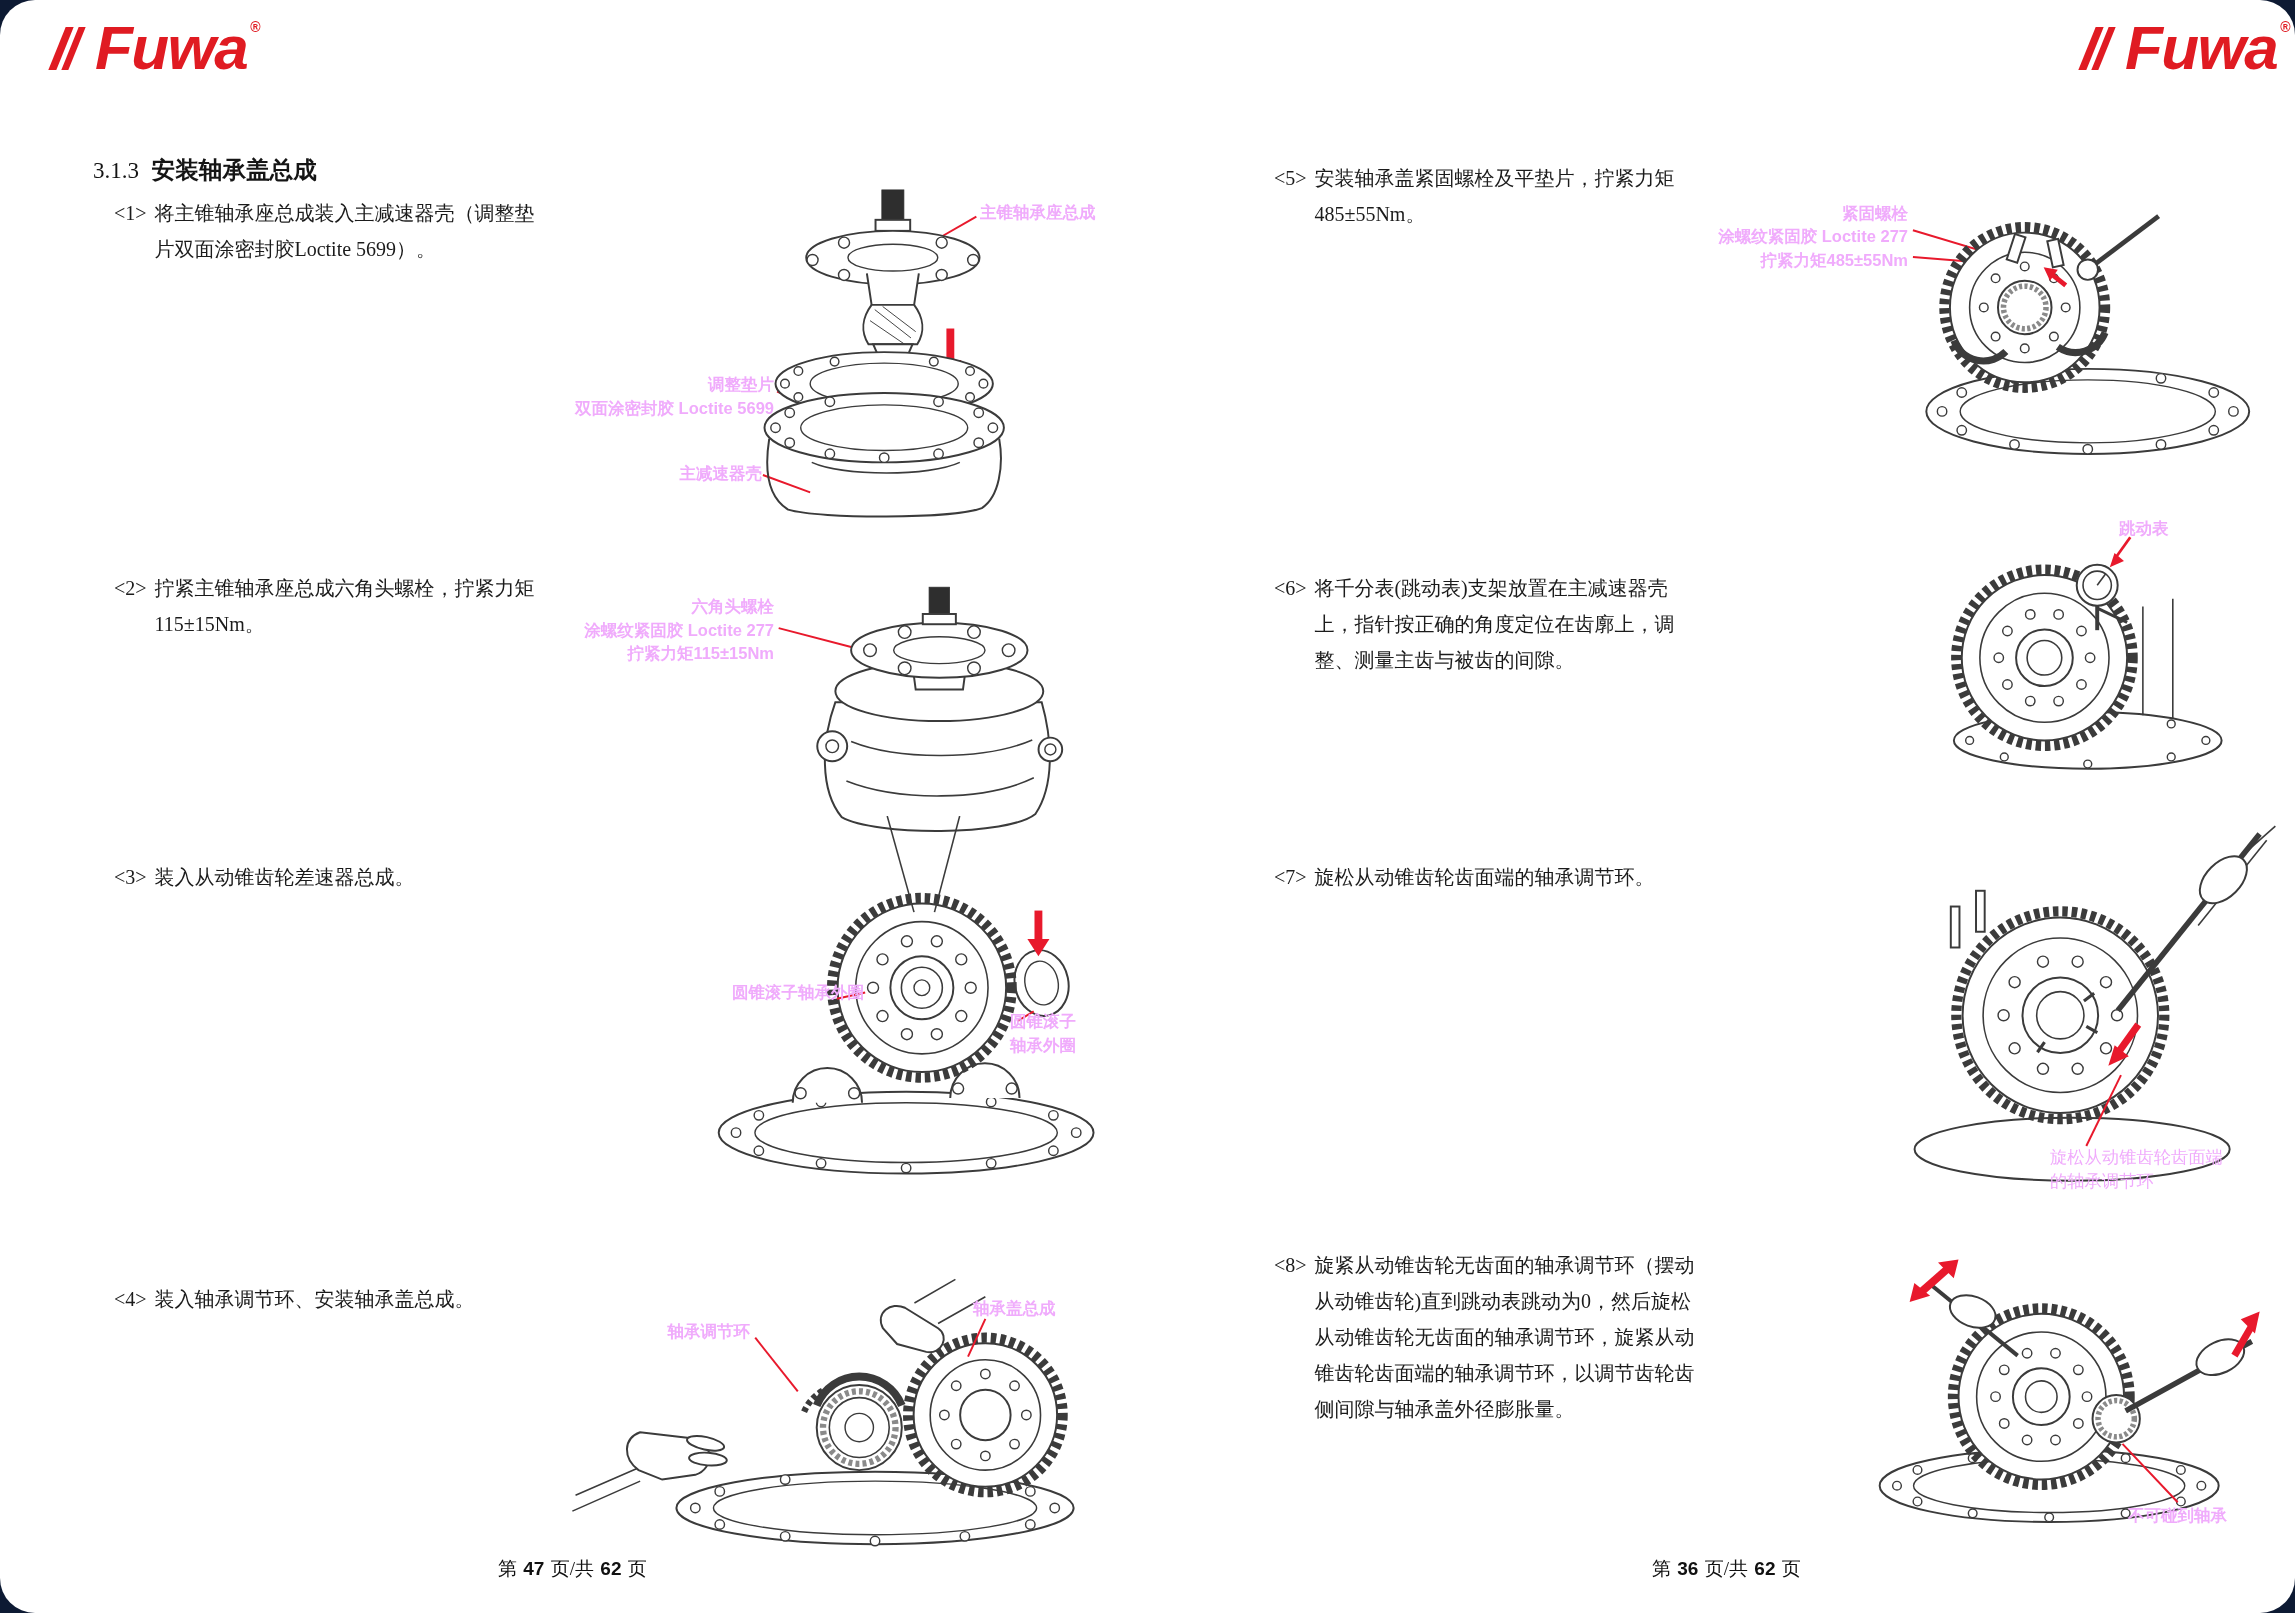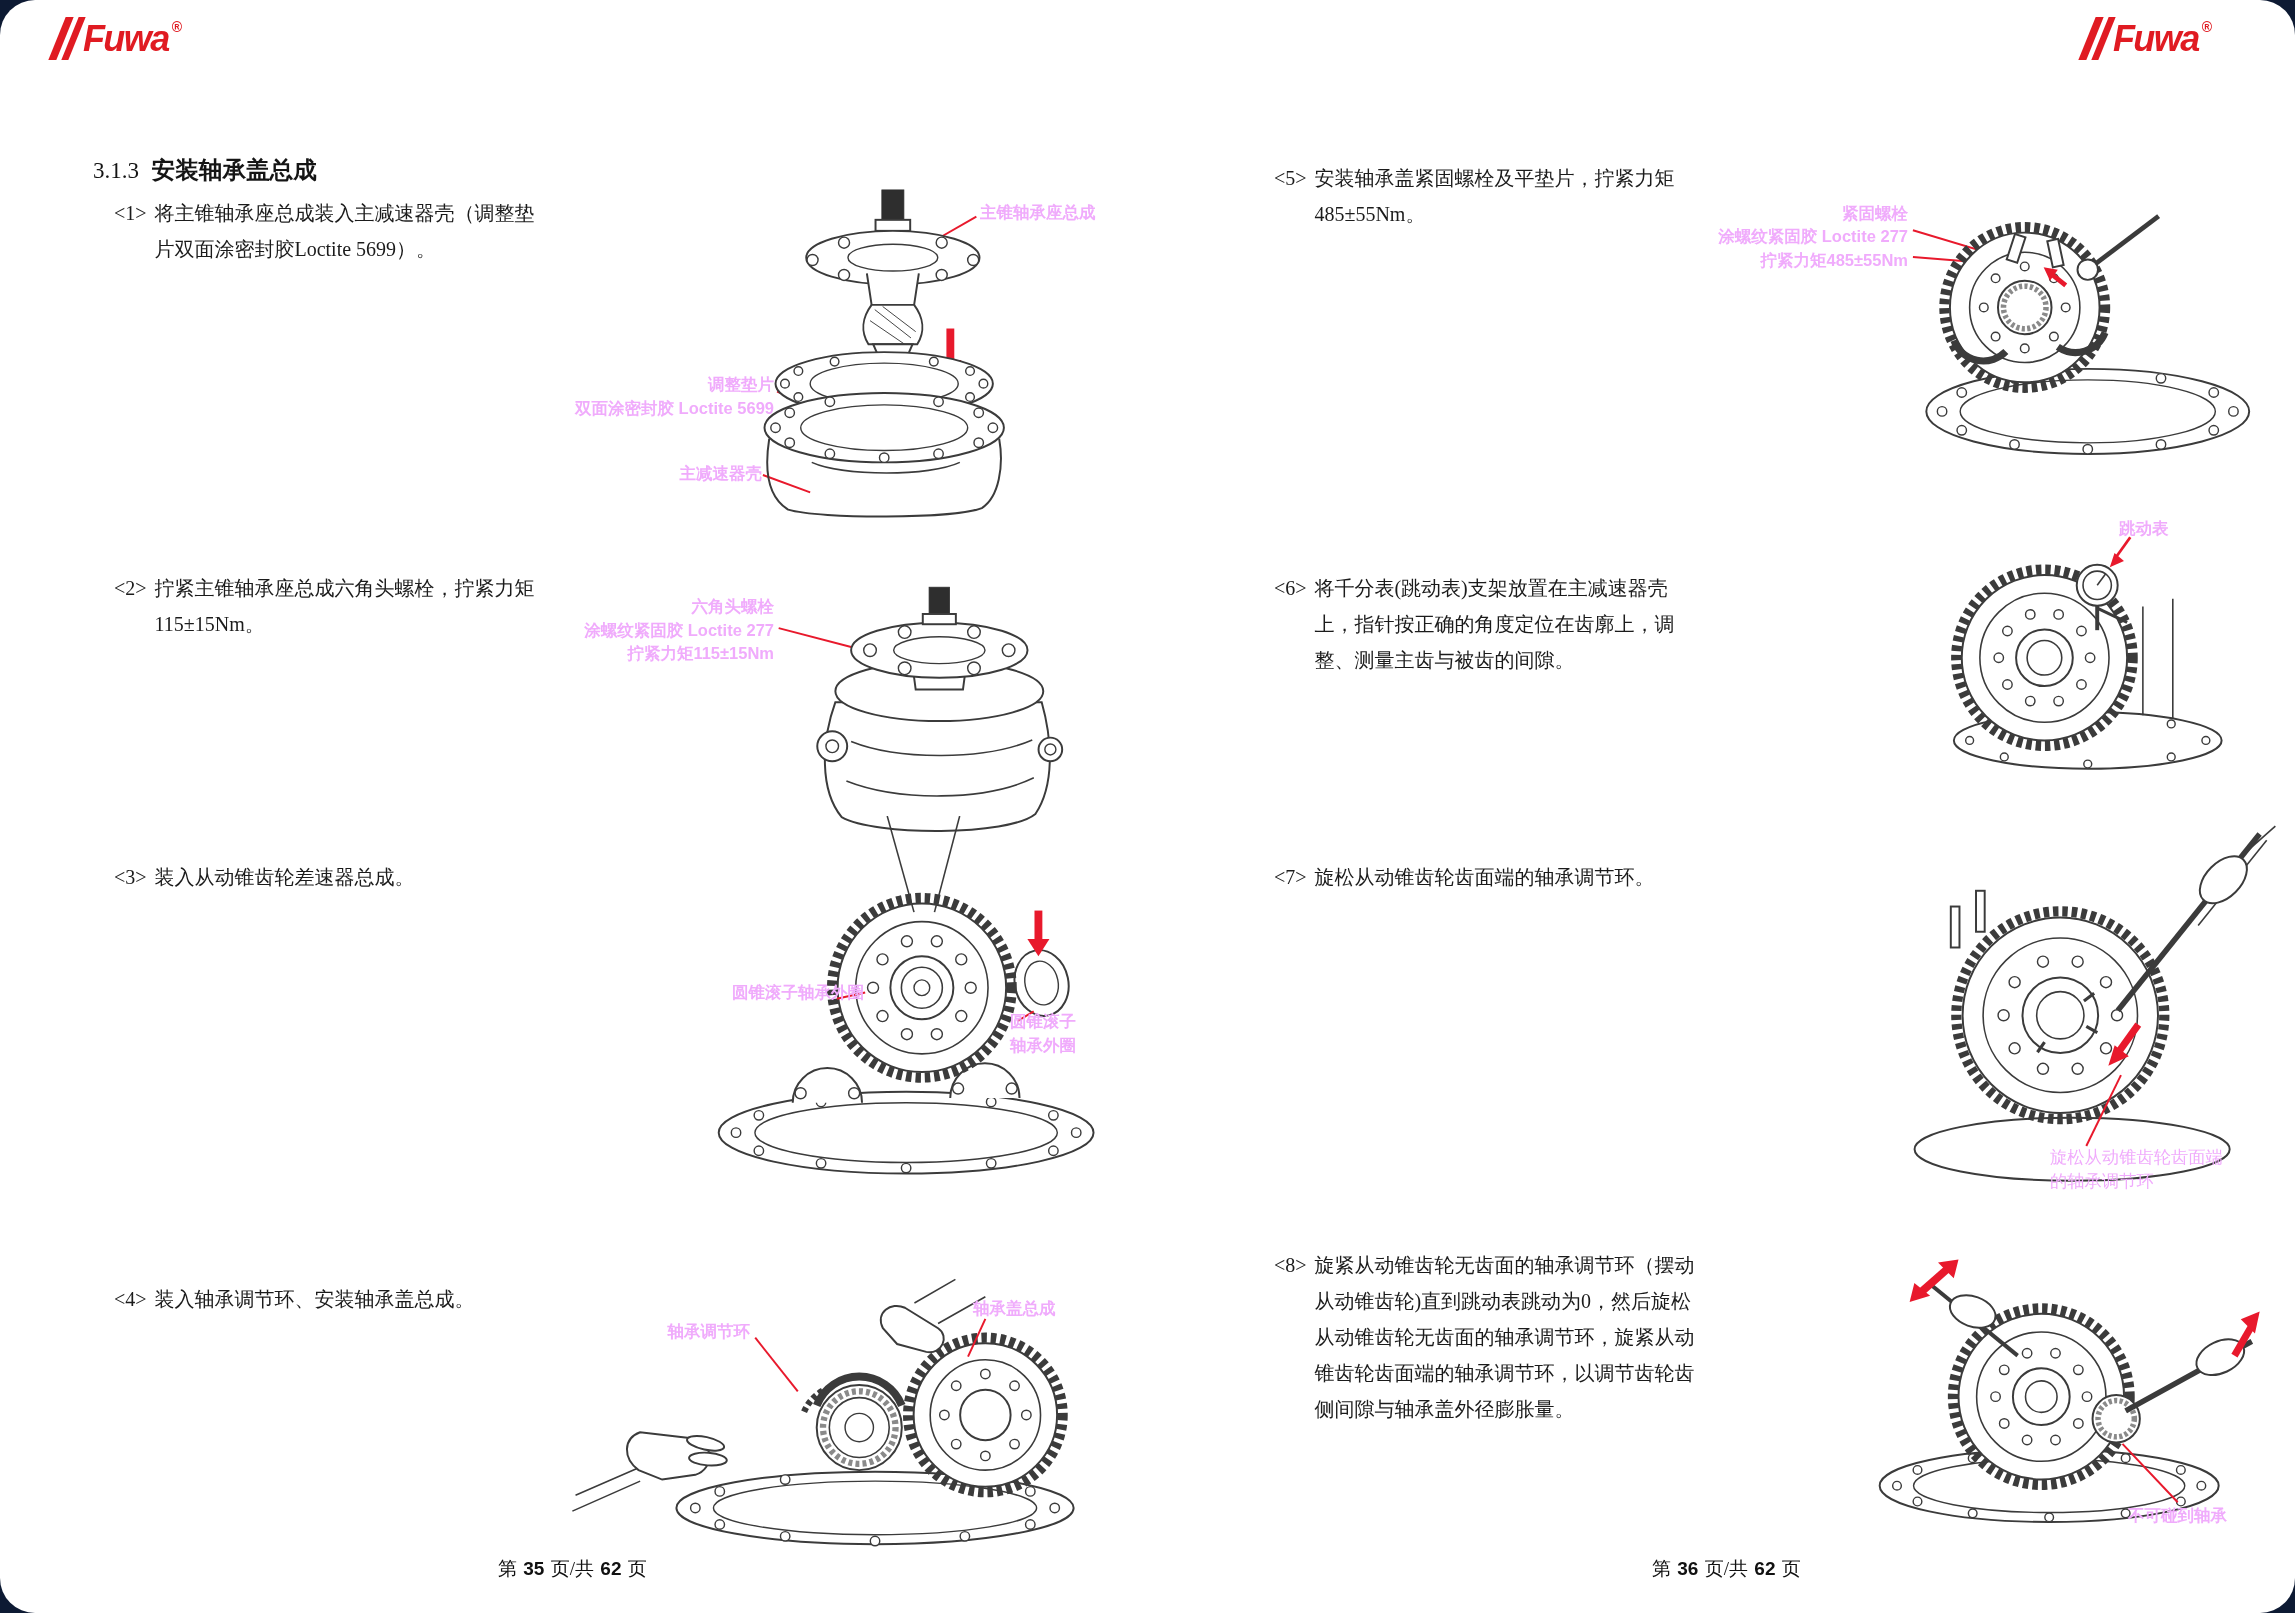--- a/index.html
+++ b/index.html
@@ -4,22 +4,22 @@
 <style>
   html,body{margin:0;padding:0;background:#0d1a33;}
   .canvas{position:relative;width:2295px;height:1613px;background:#0d1a33;overflow:hidden;
           font-family:"Liberation Sans","DejaVu Sans",sans-serif;}
   .sheet{position:absolute;inset:0;background:#ffffff;border-radius:35px;}
 
   
   .logo{position:absolute;display:flex;align-items:center;color:#e01b22;}
   .logo .bars{display:flex;gap:4.7px;margin-right:5.5px;transform:skewX(-22deg);}
   .logo .bar{width:7.9px;height:43px;background:#e01b22;}
-  .logo .word{font-size:36px;font-weight:800;font-style:italic;letter-spacing:-1.6px;
-              font-family:"Liberation Sans",sans-serif;line-height:1;}
+  .logo .word{font-size:62px;font-weight:800;font-style:italic;letter-spacing:-1.6px;
+              font-family:"Liberation Sans",sans-serif;line-height:1;margin-left:12px;}
   .logo .reg{font-size:14px;font-weight:700;align-self:flex-start;margin:1.6px 0 0 3.2px;}
 
   
   .heading{position:absolute;left:93px;top:154px;display:flex;align-items:baseline;color:#151515;}
   .heading .num{font-family:"Liberation Serif","DejaVu Serif",serif;font-size:23px;}
   .heading .ttl{font-size:23.6px;font-weight:700;margin-left:12.6px;}
 
   .step{position:absolute;display:flex;color:#1b1b1b;
         font-family:"Liberation Serif","DejaVu Serif",serif;font-size:20px;line-height:1.8;}
   .step .tag{flex:0 0 auto;margin-right:7.9px;}
@@ -103,21 +103,21 @@
   <div class="step" style="left:1274px;top:859px;">
     <span class="tag">&lt;7&gt;</span>
     <span class="txt">旋松从动锥齿轮齿面端的轴承调节环。</span>
   </div>
   <div class="step" style="left:1274px;top:1247px;">
     <span class="tag">&lt;8&gt;</span>
     <span class="txt">旋紧从动锥齿轮无齿面的轴承调节环（摆动从动锥齿轮)直到跳动表跳动为0，然后旋松从动锥齿轮无齿面的轴承调节环，旋紧从动锥齿轮齿面端的轴承调节环，以调节齿轮齿侧间隙与轴承盖外径膨胀量。</span>
   </div>
 
   <div class="footer" style="left:498px;">
-    <span>第</span><b>35</b><span>页/共</span><b>62</b><span>页</span>
+    <span>第</span><b>47</b><span>页/共</span><b>62</b><span>页</span>
   </div>
   <div class="footer" style="left:1652px;">
     <span>第</span><b>36</b><span>页/共</span><b>62</b><span>页</span>
   </div>
 
   <div class="fig" style="left:544px;top:185px;width:567px;height:339px;">
     <svg width="567" height="339" viewBox="0 0 720 430">
       <line class="lead" x1="549" y1="40" x2="500" y2="68"></line>
       <line class="lead" x1="296" y1="262" x2="352" y2="286"></line>
       <line class="lead" x1="278" y1="368" x2="338" y2="390"></line>

